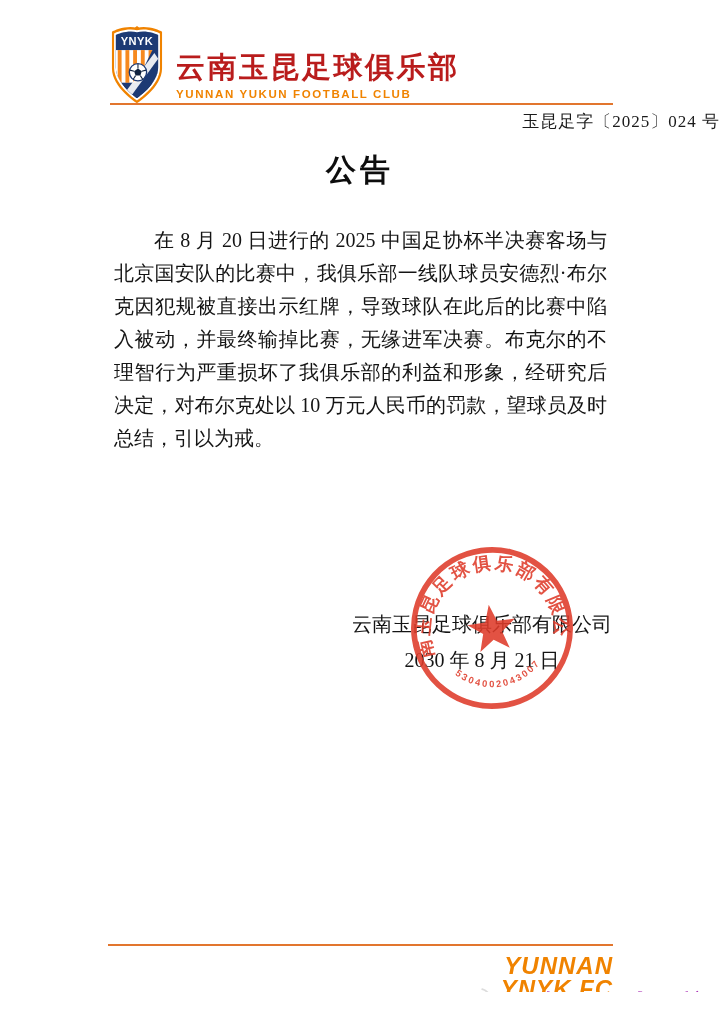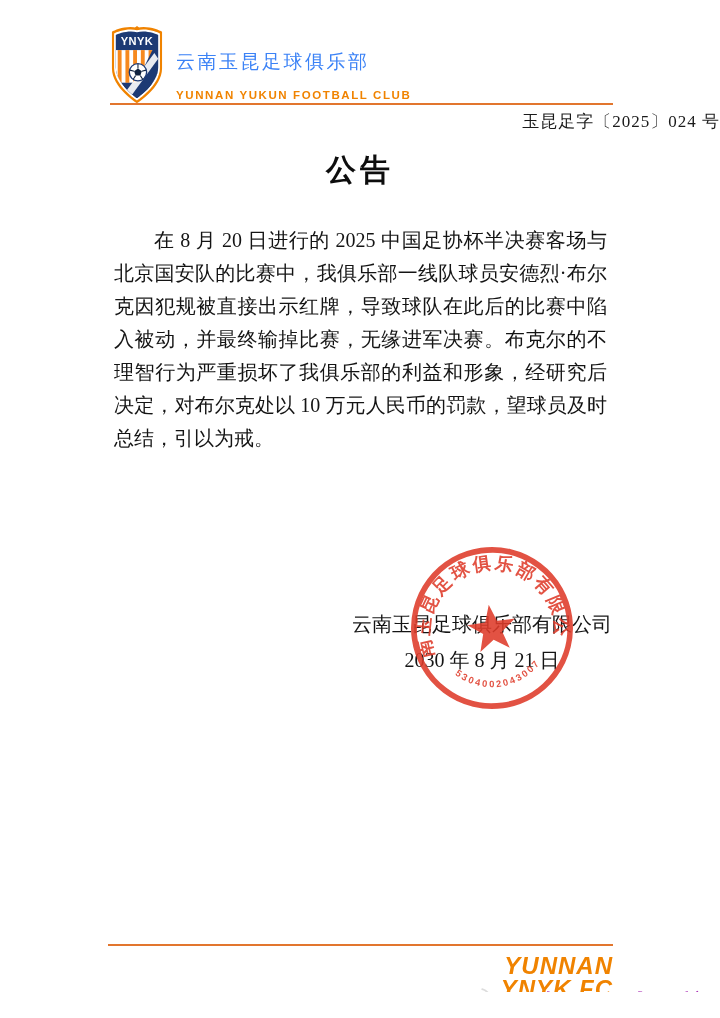--- a/index.html
+++ b/index.html
@@ -5,25 +5,25 @@
   html,body{margin:0;padding:0;background:#ffffff;}
   .page{
     position:relative;width:720px;height:992px;background:#ffffff;
     overflow:hidden;font-family:"Liberation Serif","DejaVu Serif",serif;
   }
   
   .logo{position:absolute;left:108px;top:26px;width:58px;height:79px;}
   .club-names{position:absolute;left:176px;top:52px;}
   .club-zh{
     font-family:"Liberation Sans","DejaVu Sans",sans-serif;
-    font-weight:normal;font-size:19px;letter-spacing:2.5px;color:#3b82f6;line-height:1.1;
+    font-weight:bold;font-size:29px;letter-spacing:2.5px;color:#b91c1c;line-height:1.1;
   }
   .club-en{
     font-family:"Liberation Sans","DejaVu Sans",sans-serif;
-    font-weight:bold;font-size:11.5px;letter-spacing:1.6px;color:#f08300;margin-top:16px;
+    font-weight:bold;font-size:11.5px;letter-spacing:1.6px;color:#f08300;margin-top:4px;
   }
   .rule{position:absolute;height:2px;background:#e2762e;}
   .rule-top{left:110px;top:103px;width:503px;}
   .rule-bottom{left:108px;top:944px;width:505px;}
   
   .ref-number{
     position:absolute;left:0;top:110px;width:720px;text-align:right;
     font-size:17px;color:#1a1a1a;letter-spacing:1px;
   }
   .doc-title{

